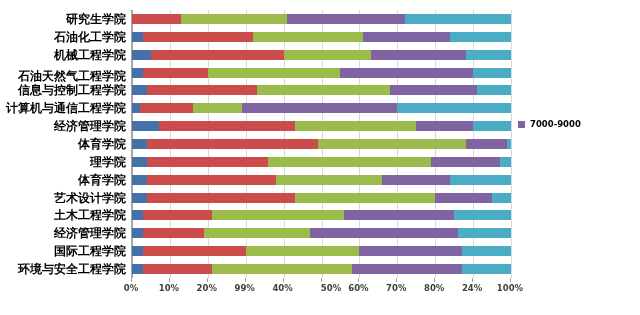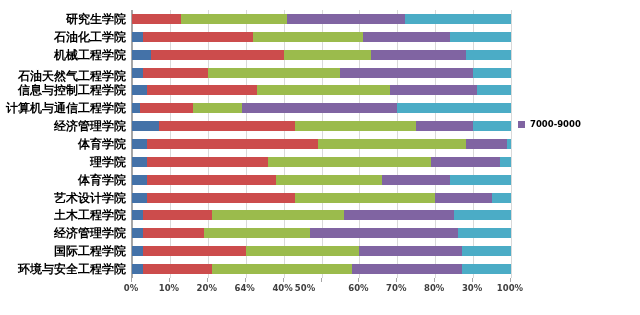--- a/index.html
+++ b/index.html
@@ -260,27 +260,27 @@
       <div class="cat-label" style="top: 210.467px;">土木工程学院</div>
       <div class="cat-label" style="top: 228.333px;">经济管理学院</div>
       <div class="cat-label" style="top: 246.2px;">国际工程学院</div>
       <div class="cat-label" style="top: 264.067px;">环境与安全工程学院</div>
     </div>
 
   <div id="x-axis-labels">
       <div class="xtick-label" style="left: 131px;">0%</div>
       <div class="xtick-label" style="left: 168.9px;">10%</div>
       <div class="xtick-label" style="left: 206.8px;">20%</div>
-      <div class="xtick-label" style="left: 244.7px;">64%</div>
+      <div class="xtick-label" style="left: 244.7px;">99%</div>
       <div class="xtick-label" style="left: 282.6px;">40%</div>
-      <div class="xtick-label" style="left: 305px;">50%</div>
+      <div class="xtick-label" style="left: 331px;">50%</div>
       <div class="xtick-label" style="left: 358.4px;">60%</div>
       <div class="xtick-label" style="left: 396.3px;">70%</div>
       <div class="xtick-label" style="left: 434.2px;">80%</div>
-      <div class="xtick-label" style="left: 472.1px;">30%</div>
+      <div class="xtick-label" style="left: 472.1px;">24%</div>
       <div class="xtick-label" style="left: 510px;">100%</div>
     </div>
 
   <div id="legend">
       <div class="legend-item">
         <span class="legend-swatch" style="background: rgb(128, 100, 162);"></span>
         <span class="legend-text">7000-9000</span>
       </div>
     </div>
 

